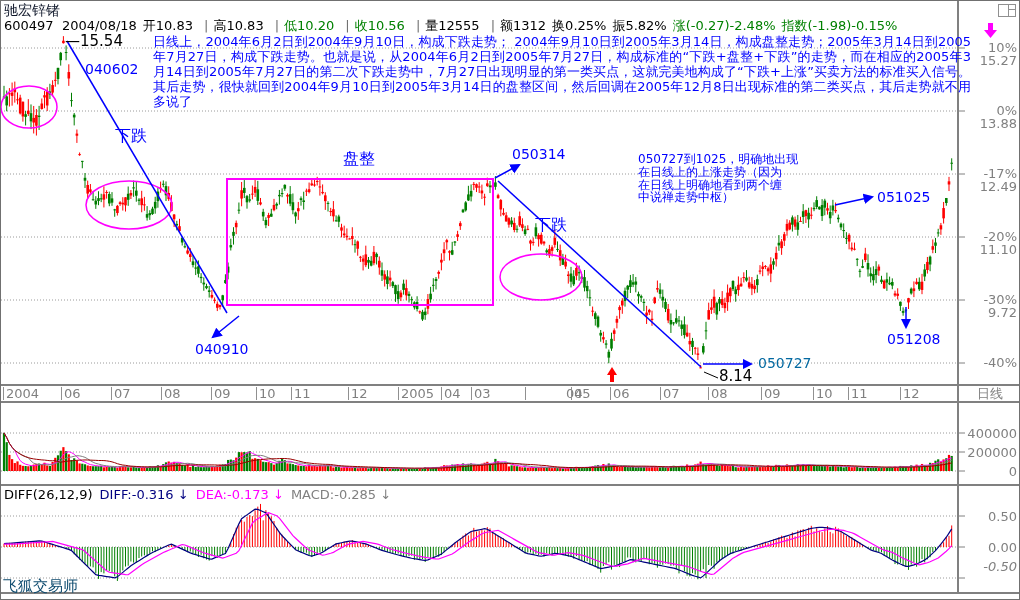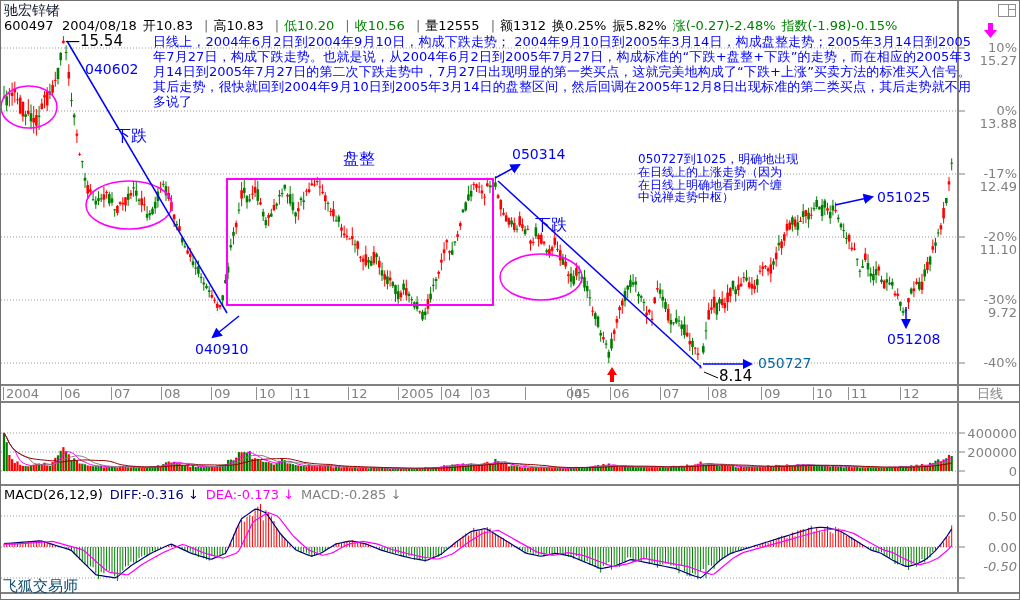--- a/index.html
+++ b/index.html
@@ -1574,16 +1574,16 @@
       <div class="month-lbl" style="left: 609px;">06</div>
       <div class="month-lbl" style="left: 659px;">07</div>
       <div class="month-lbl" style="left: 707px;">08</div>
       <div class="month-lbl" style="left: 760px;">09</div>
       <div class="month-lbl" style="left: 812px;">10</div>
       <div class="month-lbl" style="left: 847px;">11</div>
       <div class="month-lbl" style="left: 899px;">12</div>
     </div>
   <div class="abs" id="period-cell">日线</div>
 
-  <div class="ind-header" id="macd-header" style="top:486px;"><span style="color: rgb(0, 0, 0);">MACD(26,12,9)</span><span style="color: rgb(0, 0, 128);">DIFF:-0.316 ↓</span><span style="color: rgb(255, 0, 255);">DEA:-0.173 ↓</span><span style="color: rgb(128, 128, 128);">MACD:-0.285 ↓</span></div>
+  <div class="ind-header" id="macd-header" style="top:486px;"><span style="color: rgb(0, 0, 0);">DIFF(26,12,9)</span><span style="color: rgb(0, 0, 128);">DIFF:-0.316 ↓</span><span style="color: rgb(255, 0, 255);">DEA:-0.173 ↓</span><span style="color: rgb(128, 128, 128);">MACD:-0.285 ↓</span></div>
 
   <div class="abs" id="watermark">飞狐交易师</div>
 </div>
 
 </body></html>

